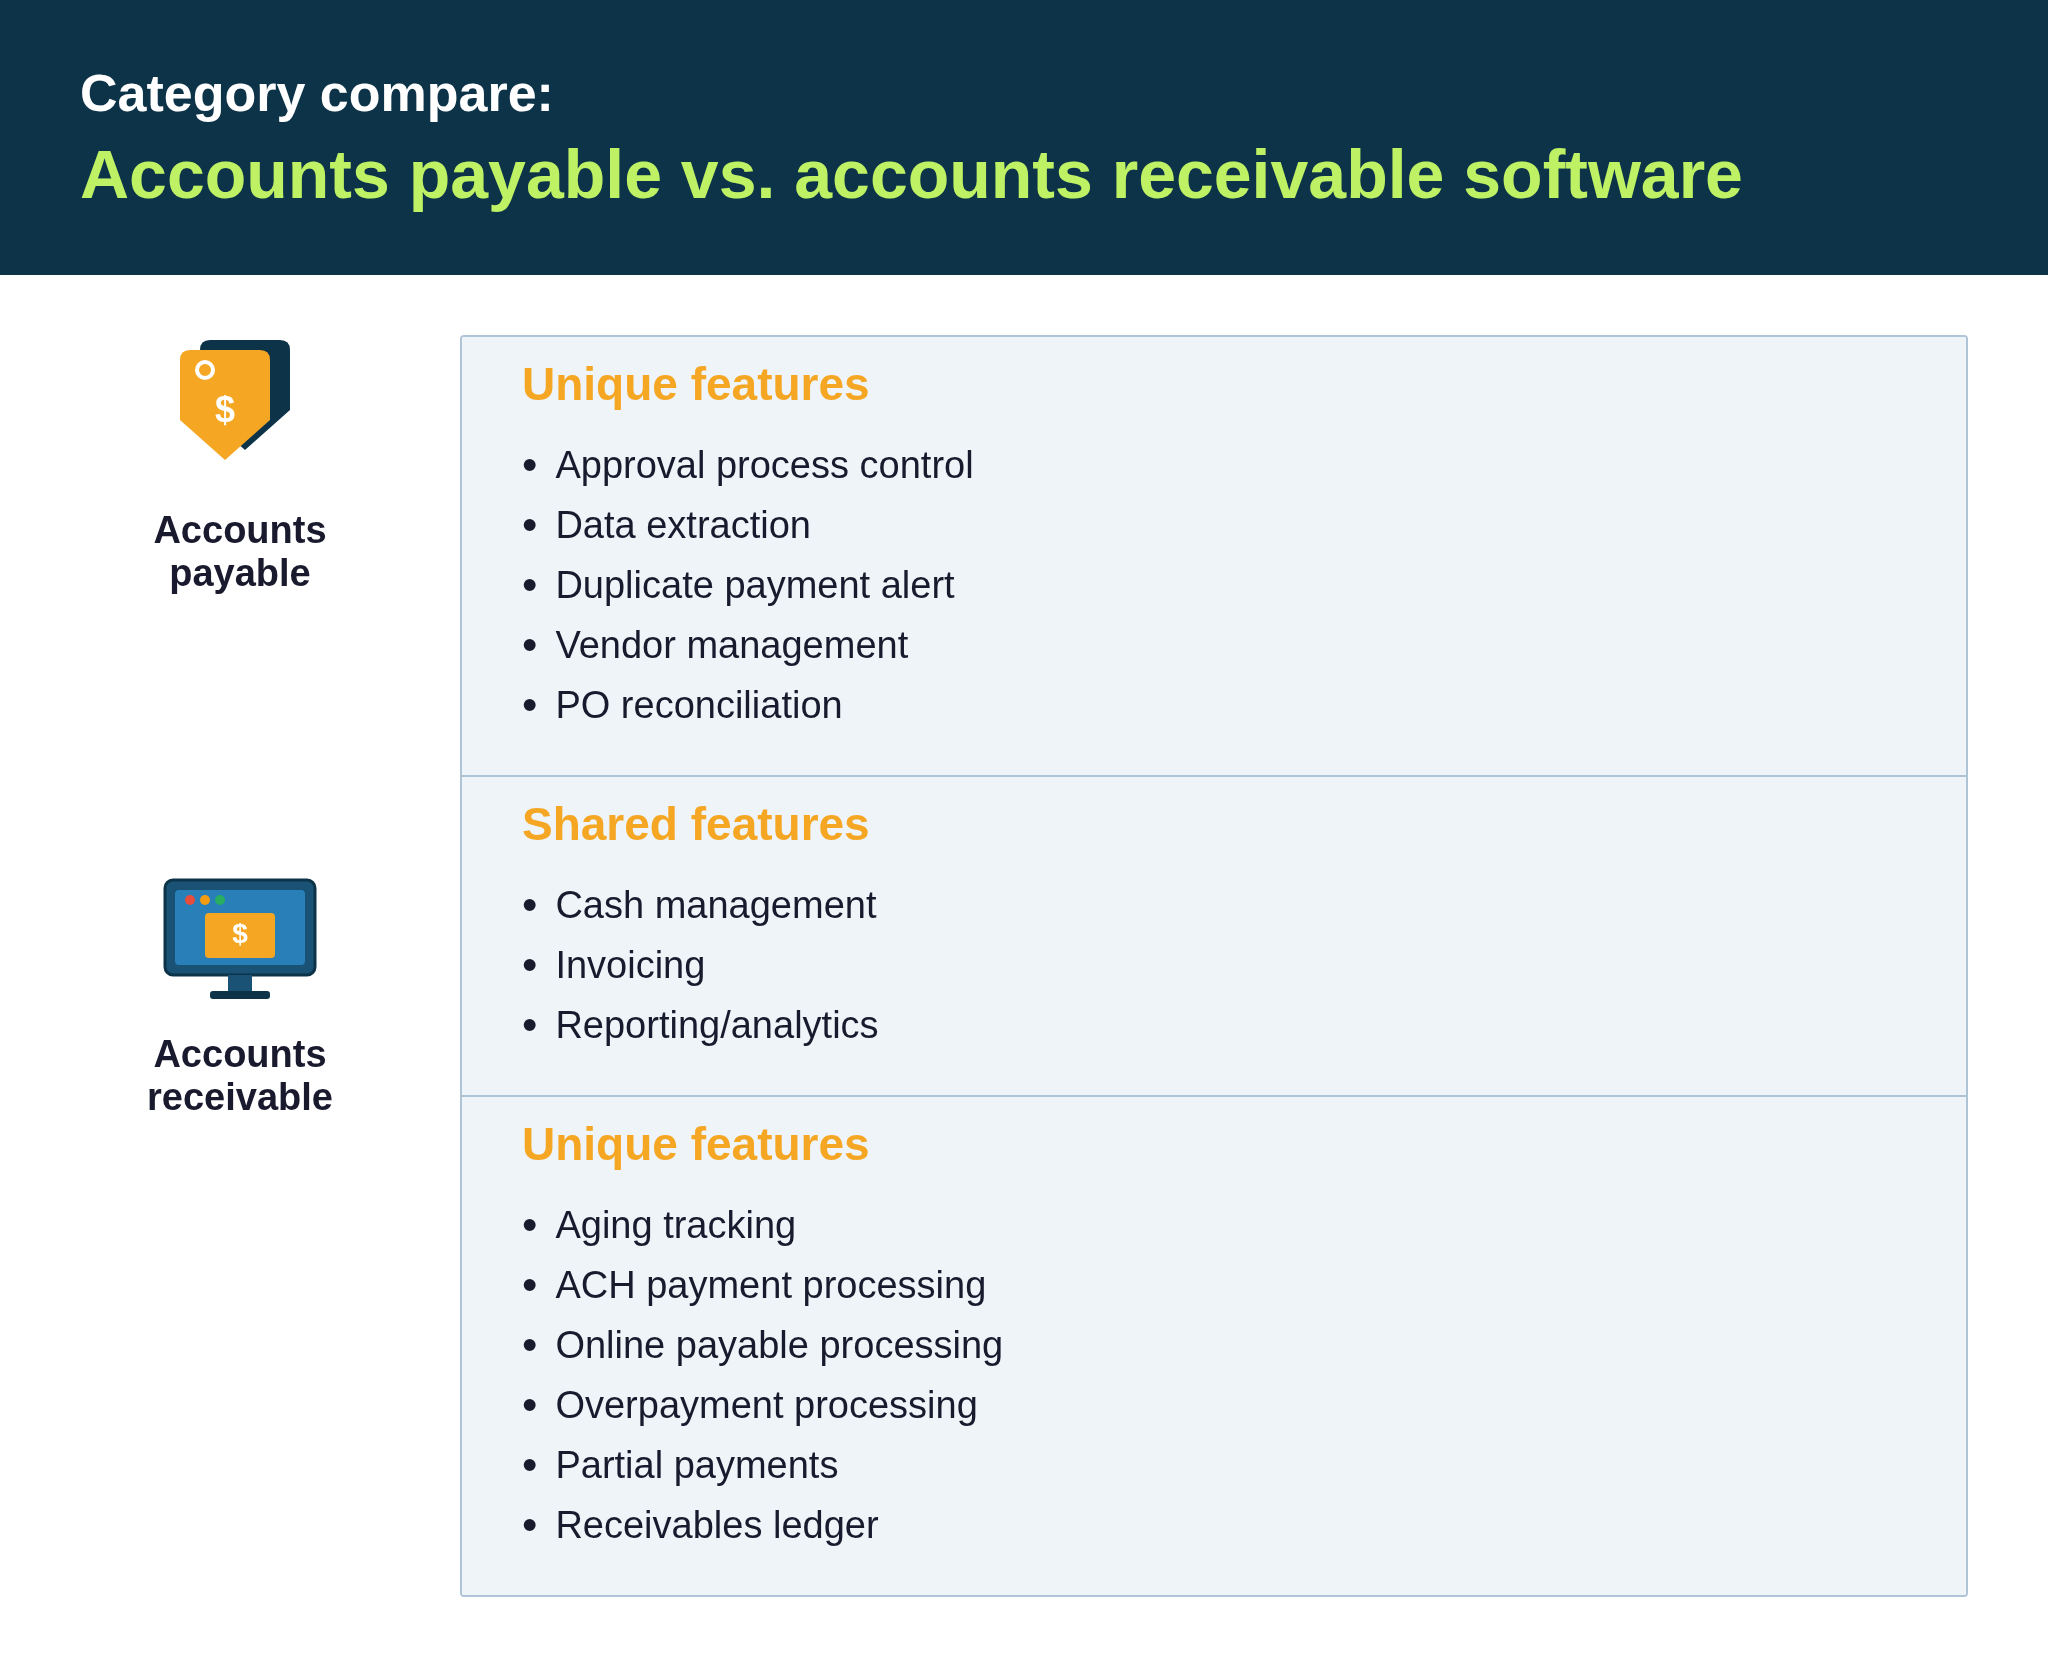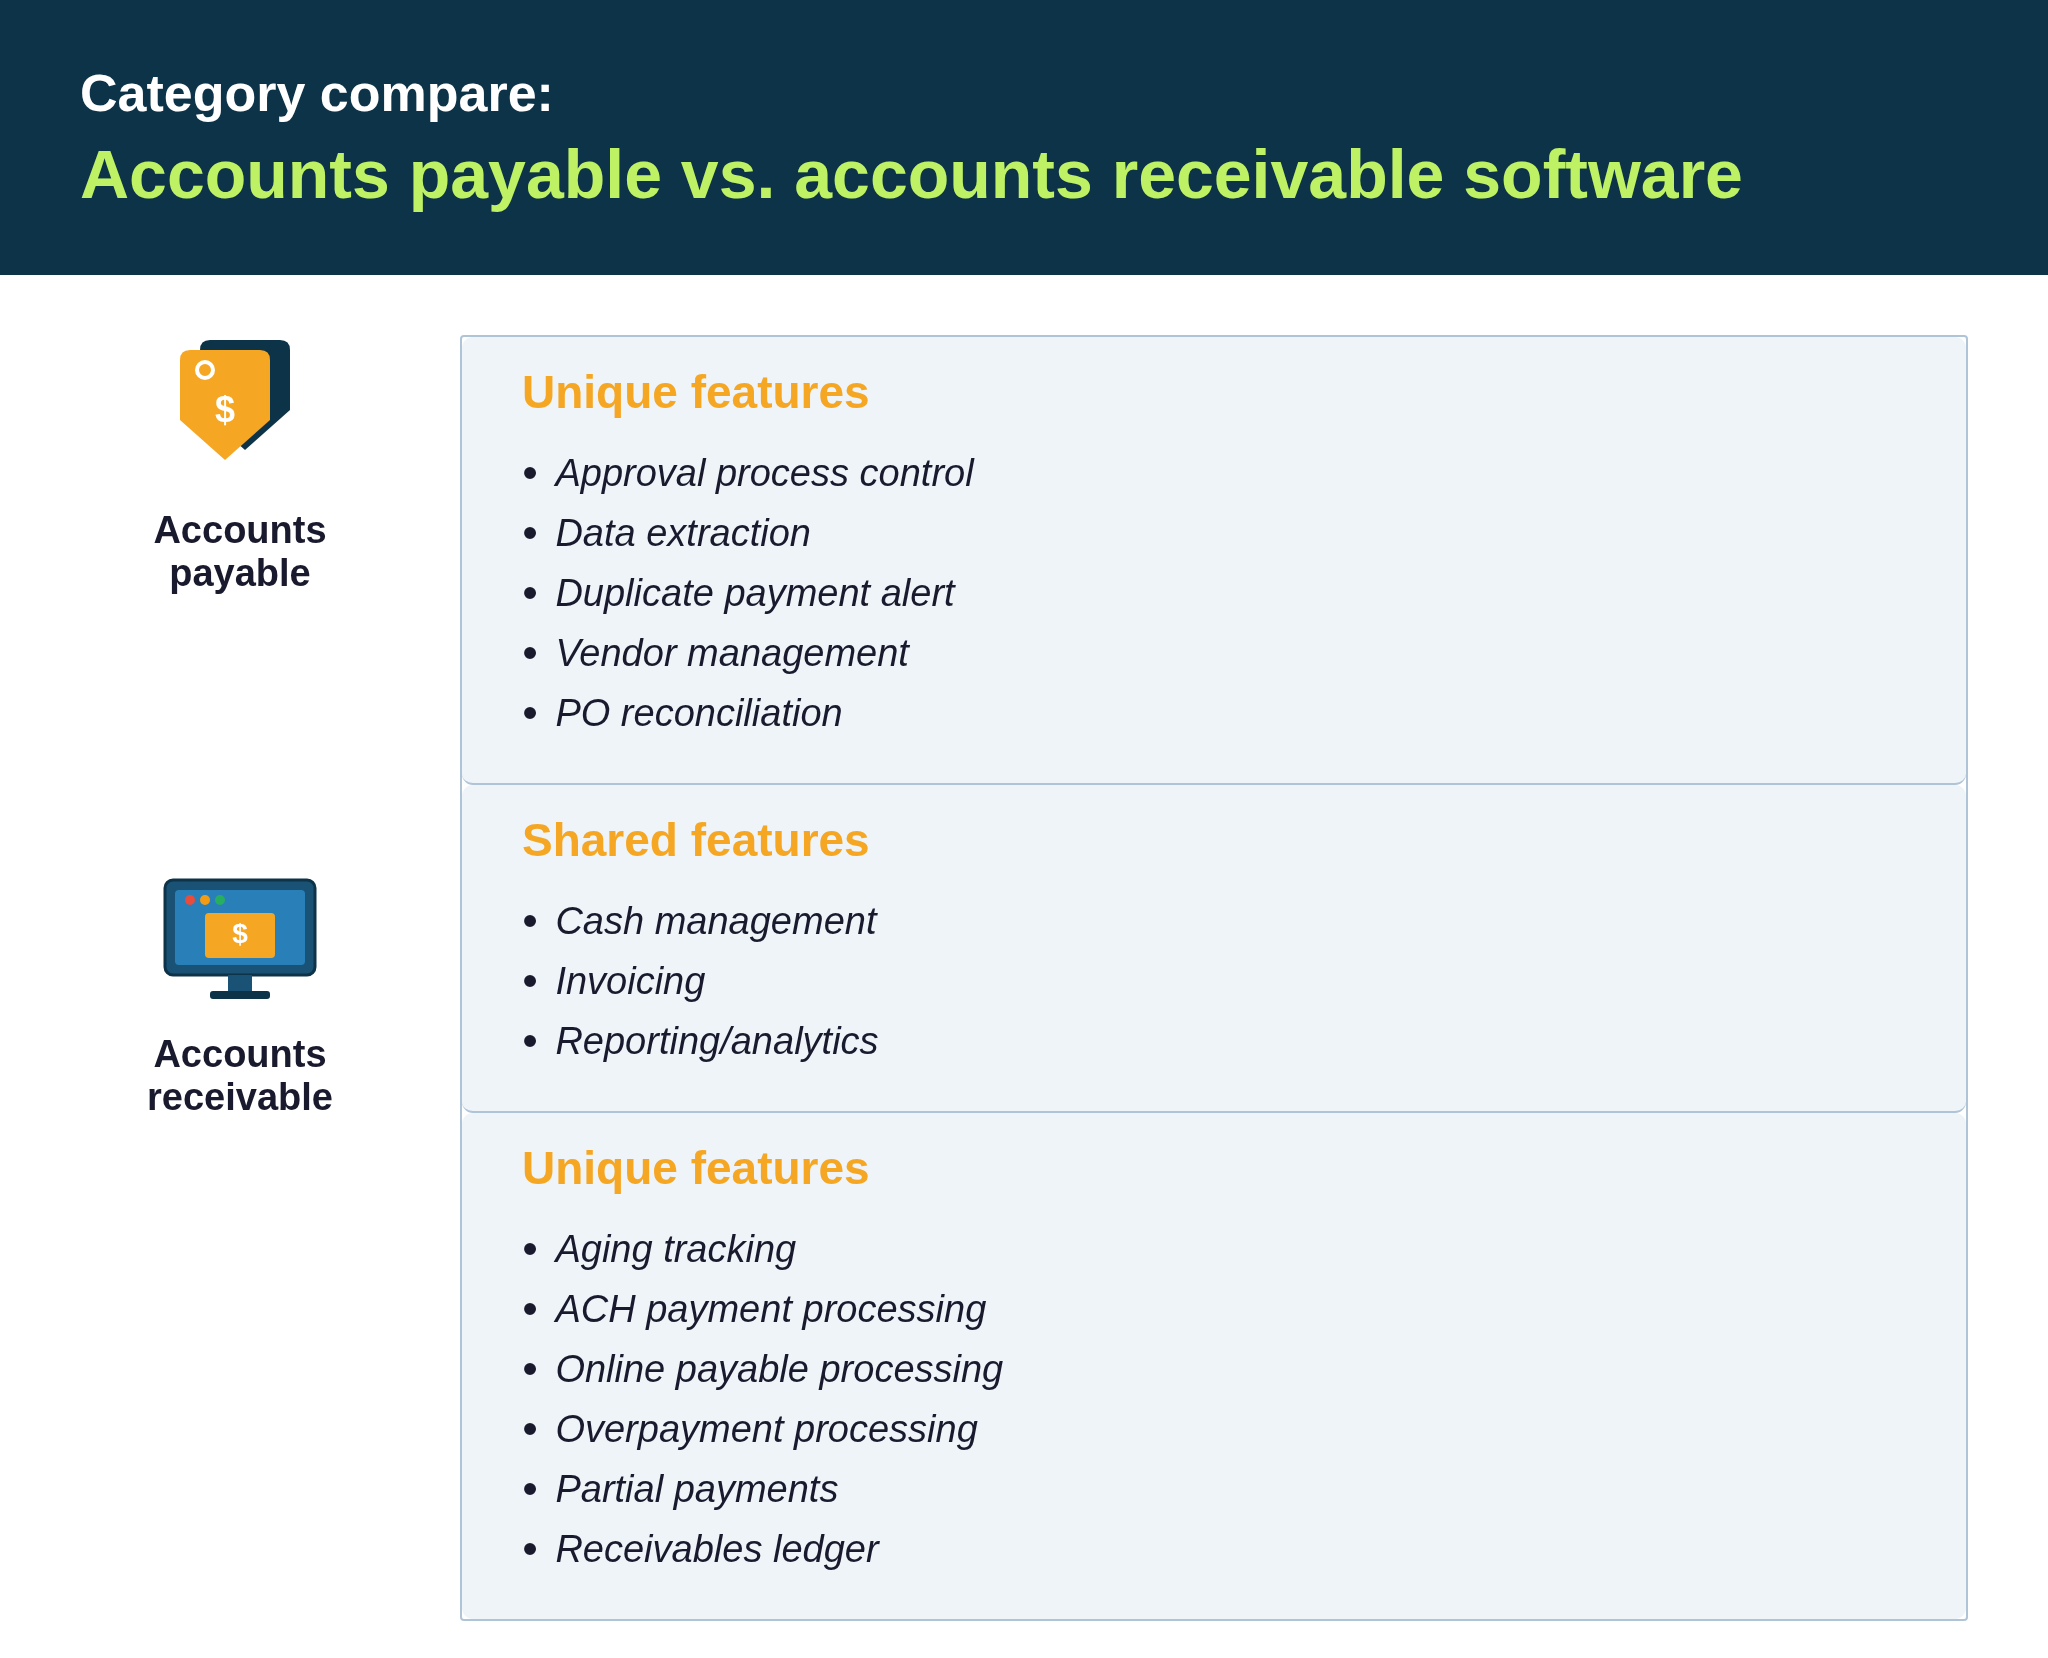--- a/index.html
+++ b/index.html
@@ -71,24 +71,23 @@
     }
 
     .right-column {
       flex: 1;
       border: 2px solid #b0c4d8;
       border-radius: 4px;
       overflow: hidden;
     }
 
     .feature-section {
-      padding: 28px 60px 40px 60px;
+      padding: 20px 60px 40px 60px;
       border-bottom: 2px solid #b0c4d8;
       background: #eef4f8;
-      border-radius: 11px;
     }
 
     .feature-section:last-child {
       border-bottom: none;
     }
 
     .section-title {
       font-size: 46px;
       font-weight: 700;
       color: #f5a623;
@@ -100,21 +99,20 @@
       padding: 0;
     }
 
     .feature-list li {
       font-size: 38px;
       color: #1a1a2e;
       padding: 8px 0;
       display: flex;
       align-items: center;
       gap: 18px;
-      font-style: italic;
     }
 
     .feature-list li::before {
       content: '•';
       font-size: 44px;
       color: #1a1a2e;
       line-height: 1;
       flex-shrink: 0;
     }
 

